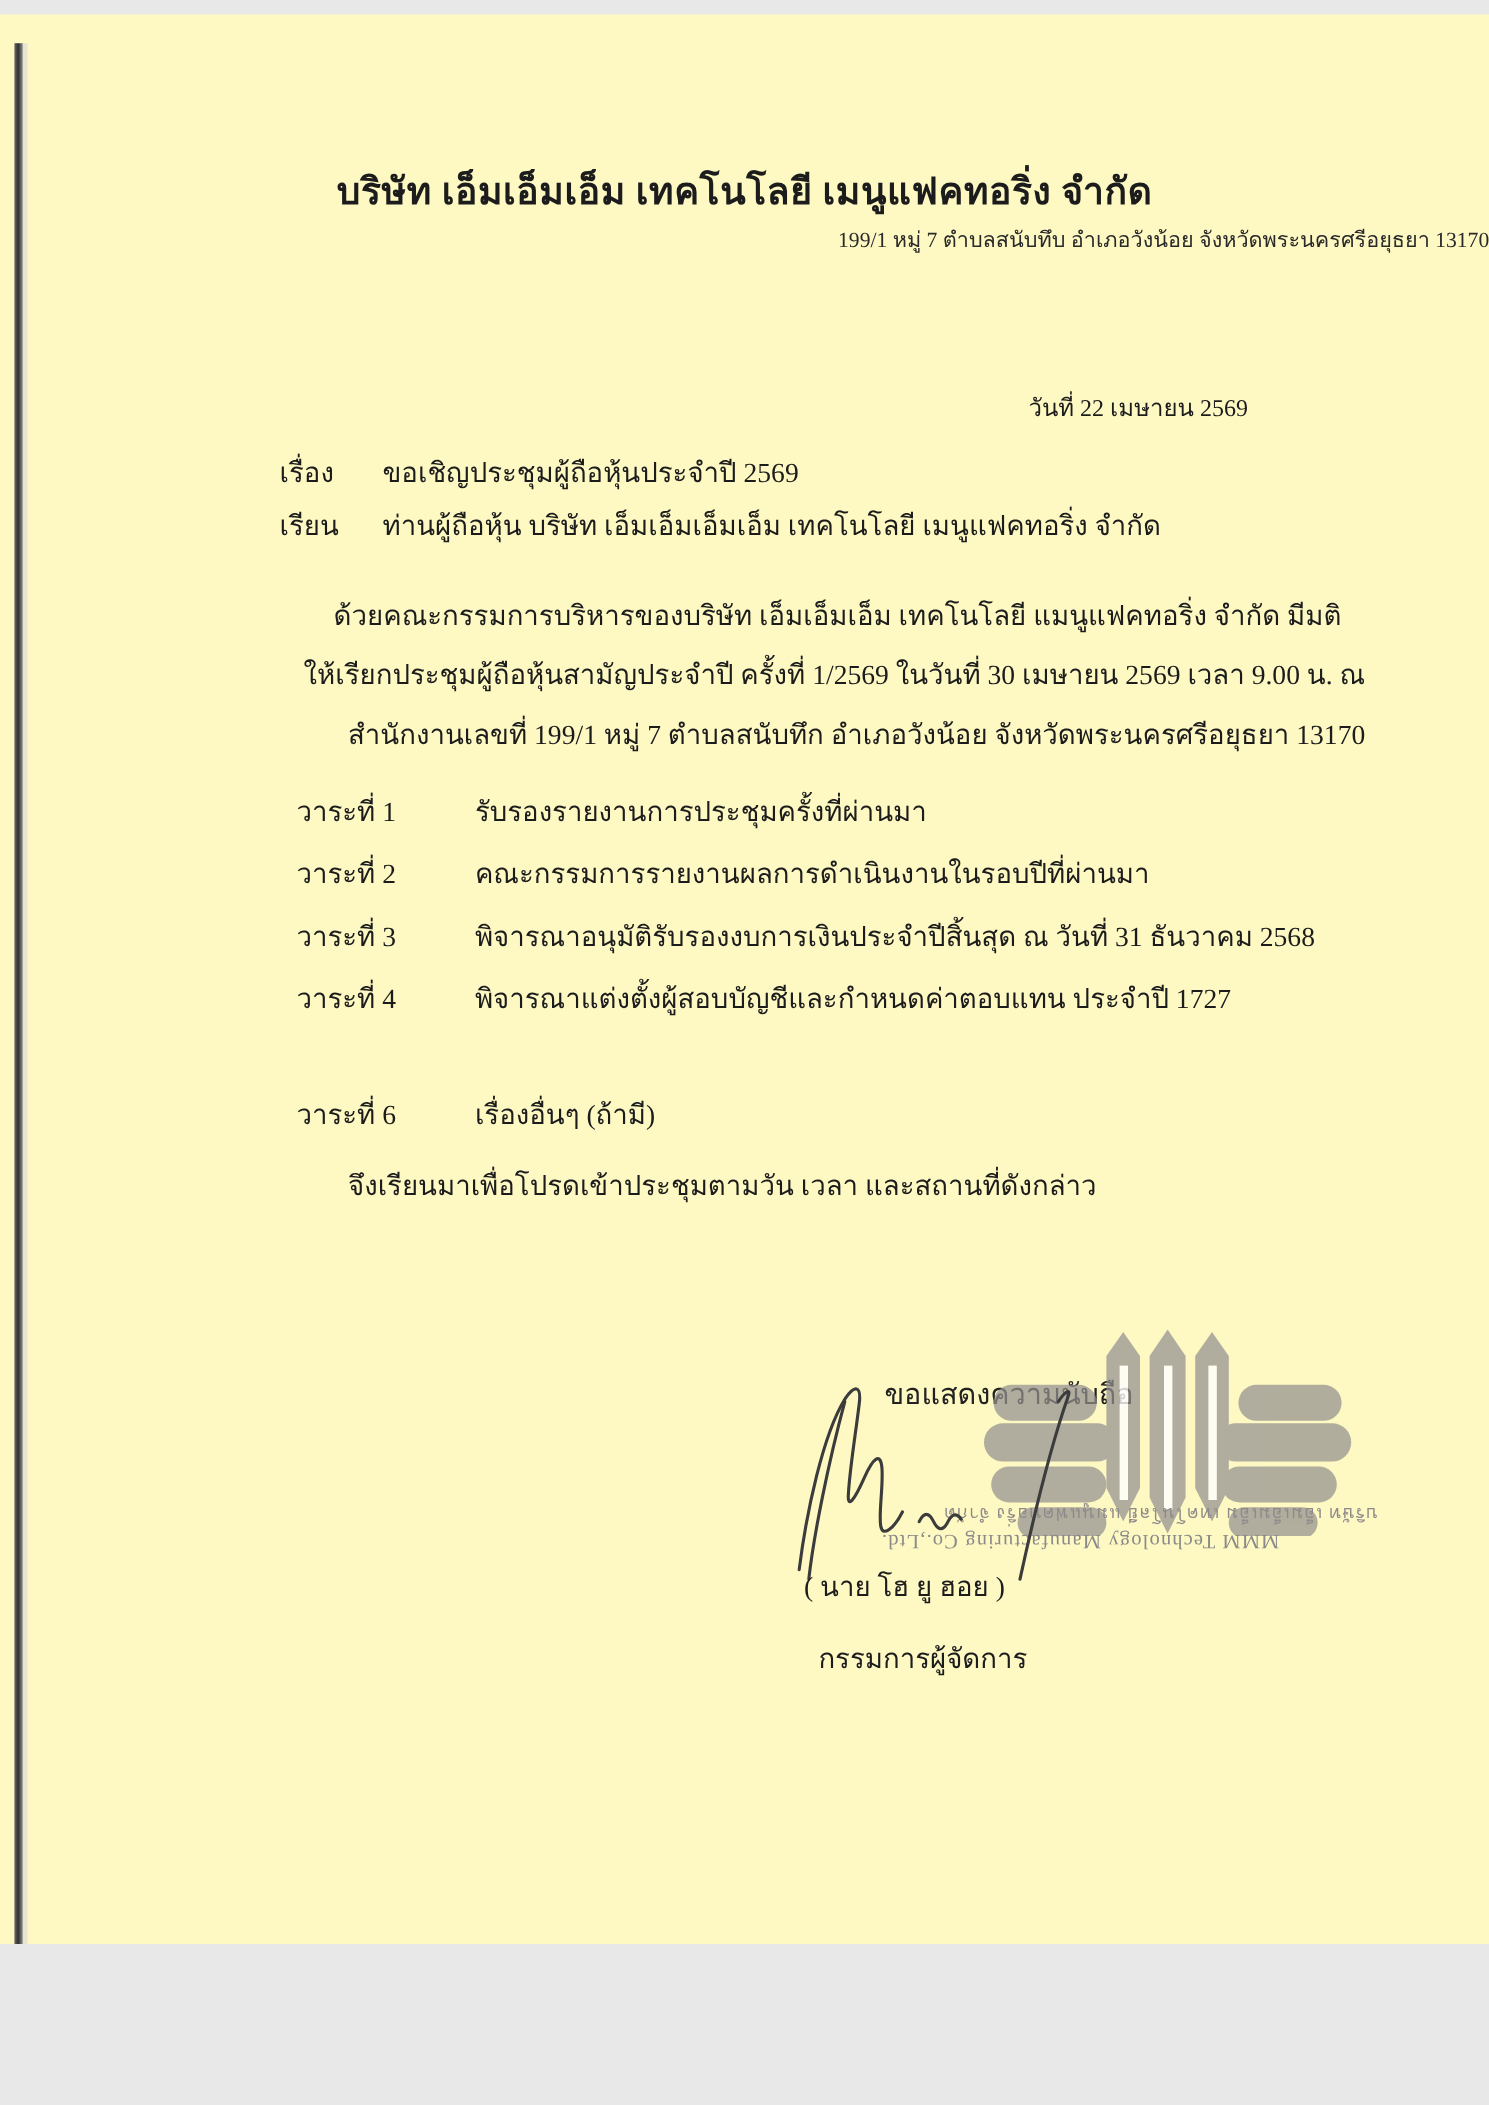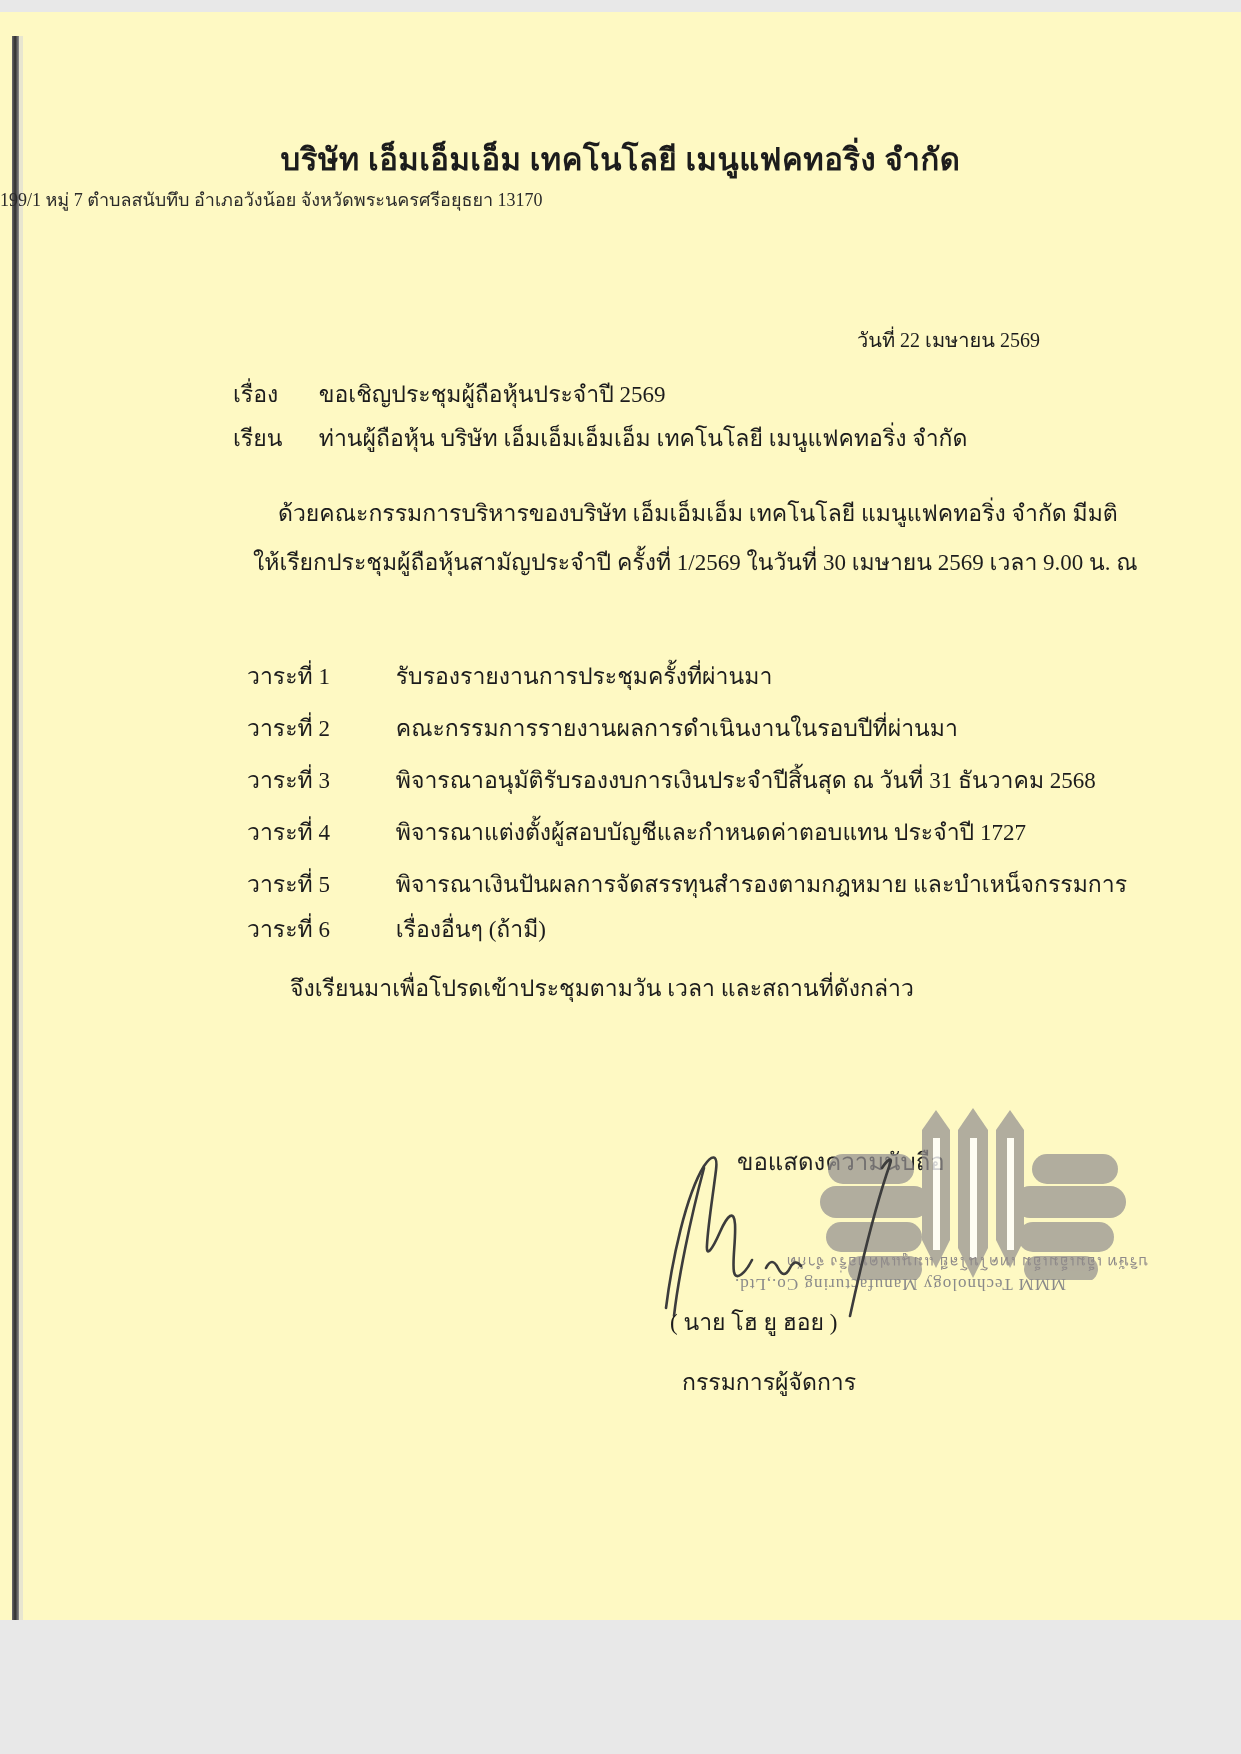--- a/index.html
+++ b/index.html
@@ -13,21 +13,21 @@
     overflow:hidden;
   }
   .abs{position:absolute;white-space:nowrap;}
   .title{
     top:122px;left:0;width:100%;
     text-align:center;font-size:31px;font-weight:600;
     letter-spacing:0.5px;
   }
   .address{
     top:173px;left:0;width:100%;
-    text-align:left;font-size:18px;color:#2a2a2a;
+    text-align:right;font-size:18px;color:#2a2a2a;
   }
   .dateline{top:312px;left:857px;font-size:20px;}
   .fieldrow{font-size:23px;}
   .subject-row{top:364px;left:233px;}
   .to-row{top:408px;left:233px;}
   .field-label{display:inline-block;width:62px;}
   .field-value{display:inline-block;margin-left:18px;}
   .bodyline{font-size:23px;}
   .body-1{top:483px;left:278px;}
   .body-2{top:532px;left:253px;}
@@ -80,40 +80,37 @@
     <span class="field-label">เรื่อง</span>
     <span class="field-value">ขอเชิญประชุมผู้ถือหุ้นประจำปี 2569</span>
   </div>
   <div class="abs fieldrow to-row">
     <span class="field-label">เรียน</span>
     <span class="field-value">ท่านผู้ถือหุ้น บริษัท เอ็มเอ็มเอ็มเอ็ม เทคโนโลยี เมนูแฟคทอริ่ง จำกัด</span>
   </div>
 
   <div class="abs bodyline body-1">ด้วยคณะกรรมการบริหารของบริษัท  เอ็มเอ็มเอ็ม เทคโนโลยี แมนูแฟคทอริ่ง จำกัด มีมติ</div>
   <div class="abs bodyline body-2">ให้เรียกประชุมผู้ถือหุ้นสามัญประจำปี ครั้งที่  1/2569 ในวันที่ 30 เมษายน 2569  เวลา  9.00 น.  ณ</div>
+  <div class="abs bodyline body-3">สำนักงานเลขที่ 199/1 หมู่ 7 ตำบลสนับทึก อำเภอวังน้อย จังหวัดพระนครศรีอยุธยา 13170</div>
 
   <div class="abs agenda-row ag-0">
     <span class="agenda-label">วาระที่ 1</span>
     <span>รับรองรายงานการประชุมครั้งที่ผ่านมา</span>
   </div>
   <div class="abs agenda-row ag-1">
     <span class="agenda-label">วาระที่ 2</span>
     <span>คณะกรรมการรายงานผลการดำเนินงานในรอบปีที่ผ่านมา</span>
   </div>
   <div class="abs agenda-row ag-2">
     <span class="agenda-label">วาระที่ 3</span>
     <span>พิจารณาอนุมัติรับรองงบการเงินประจำปีสิ้นสุด ณ วันที่ 31 ธันวาคม 2568</span>
   </div>
   <div class="abs agenda-row ag-3">
     <span class="agenda-label">วาระที่ 4</span>
     <span>พิจารณาแต่งตั้งผู้สอบบัญชีและกำหนดค่าตอบแทน ประจำปี 1727</span>
-  </div>
-  <div class="abs agenda-row ag-4">
-    <span class="agenda-label">วาระที่ 5</span>
-    <span>พิจารณาเงินปันผลการจัดสรรทุนสำรองตามกฎหมาย และบำเหน็จกรรมการ</span>
   </div>
   <div class="abs agenda-row ag-5">
     <span class="agenda-label">วาระที่ 6</span>
     <span>เรื่องอื่นๆ (ถ้ามี)</span>
   </div>
 
   <div class="abs closing">จึงเรียนมาเพื่อโปรดเข้าประชุมตามวัน เวลา และสถานที่ดังกล่าว</div>
 
   <div class="abs signoff">ขอแสดงความนับถือ</div>
 

